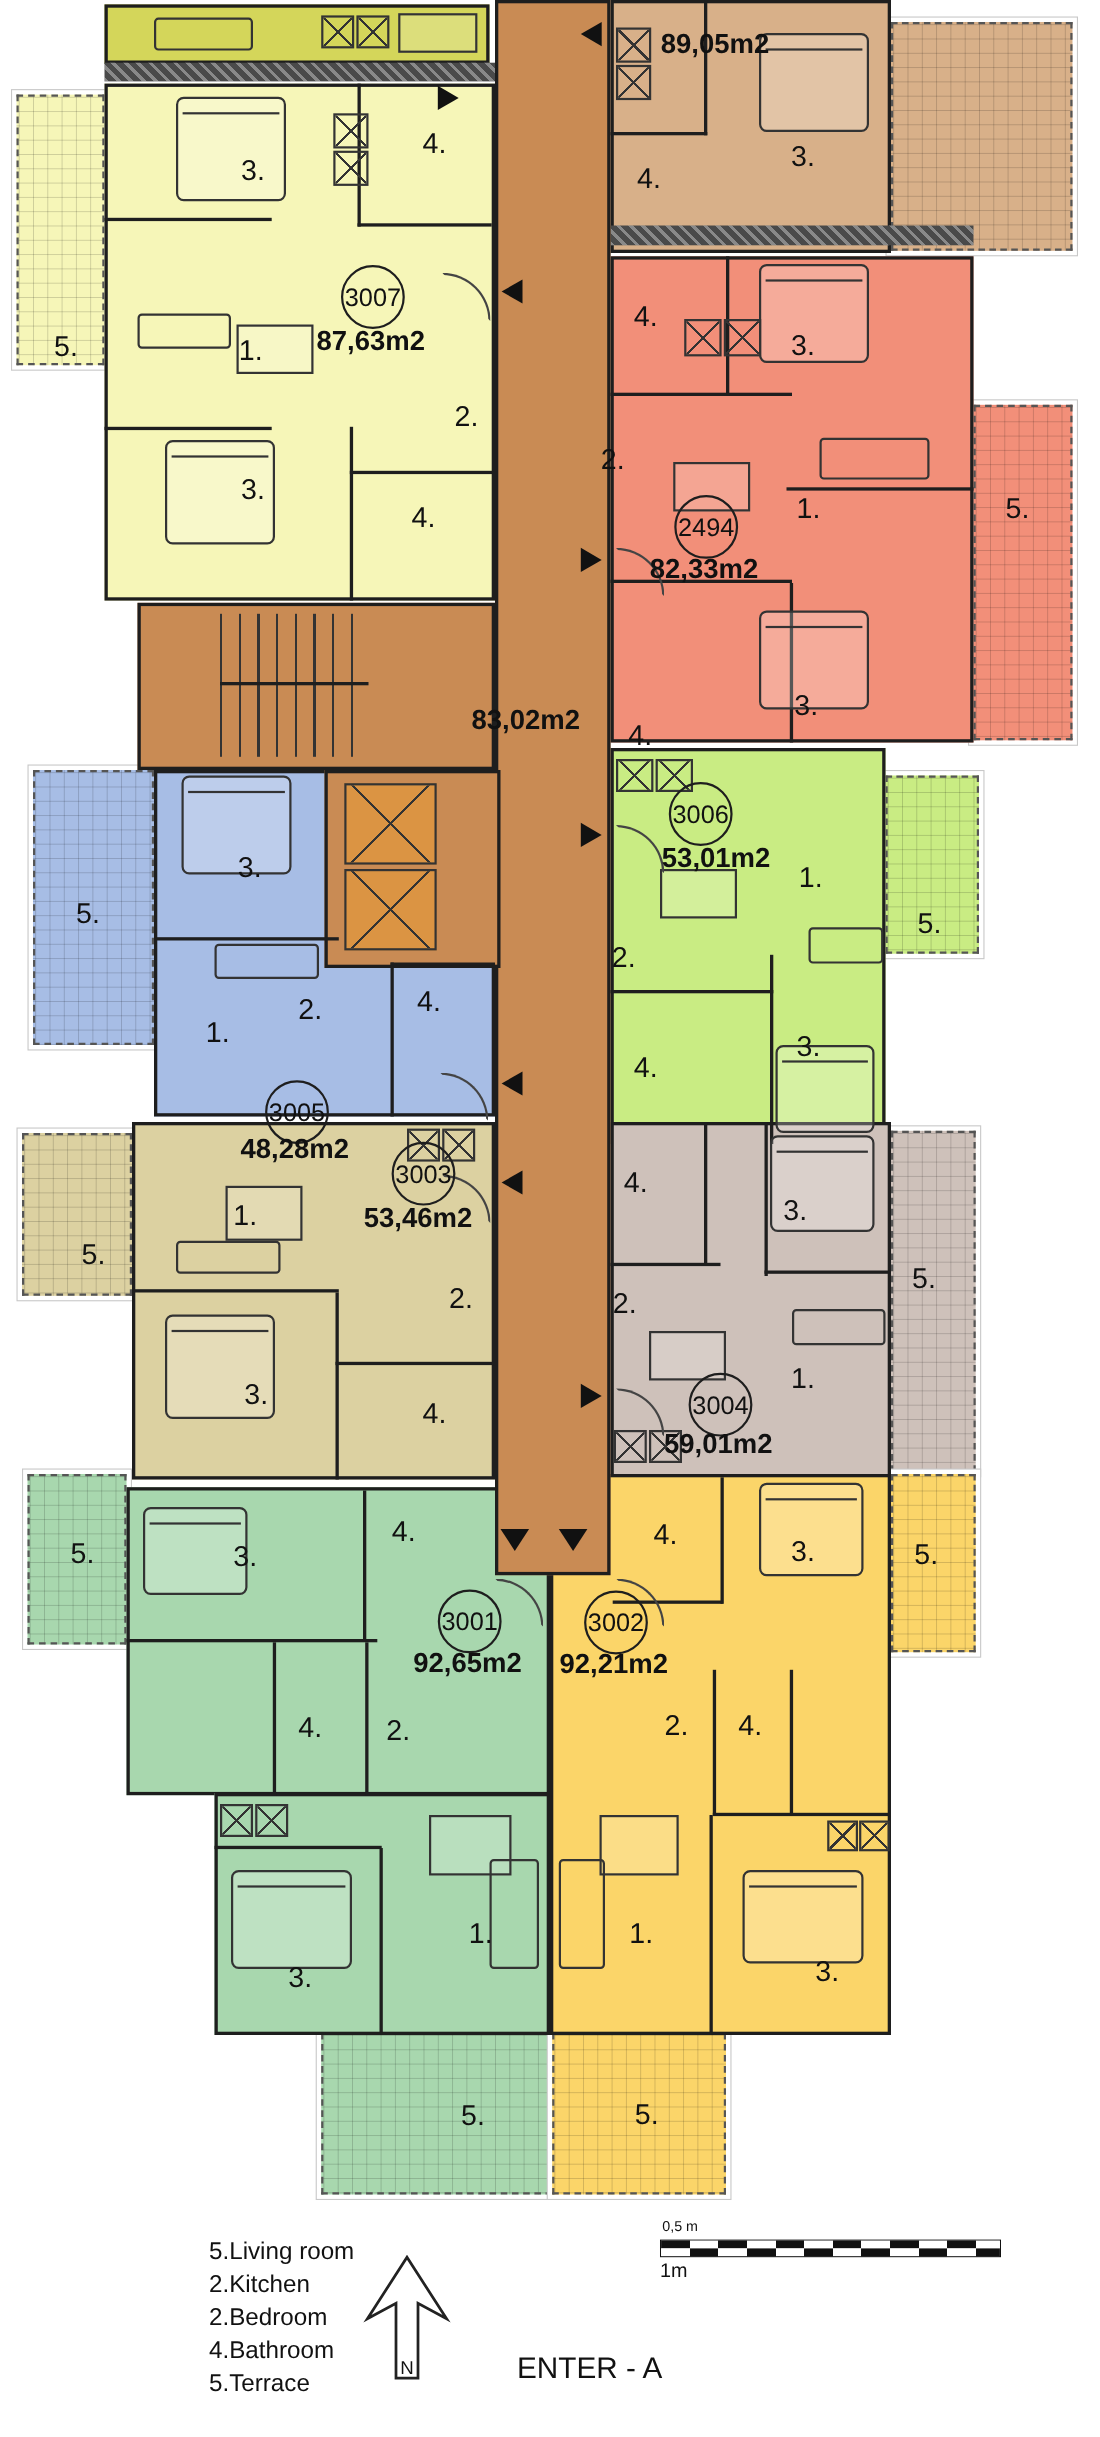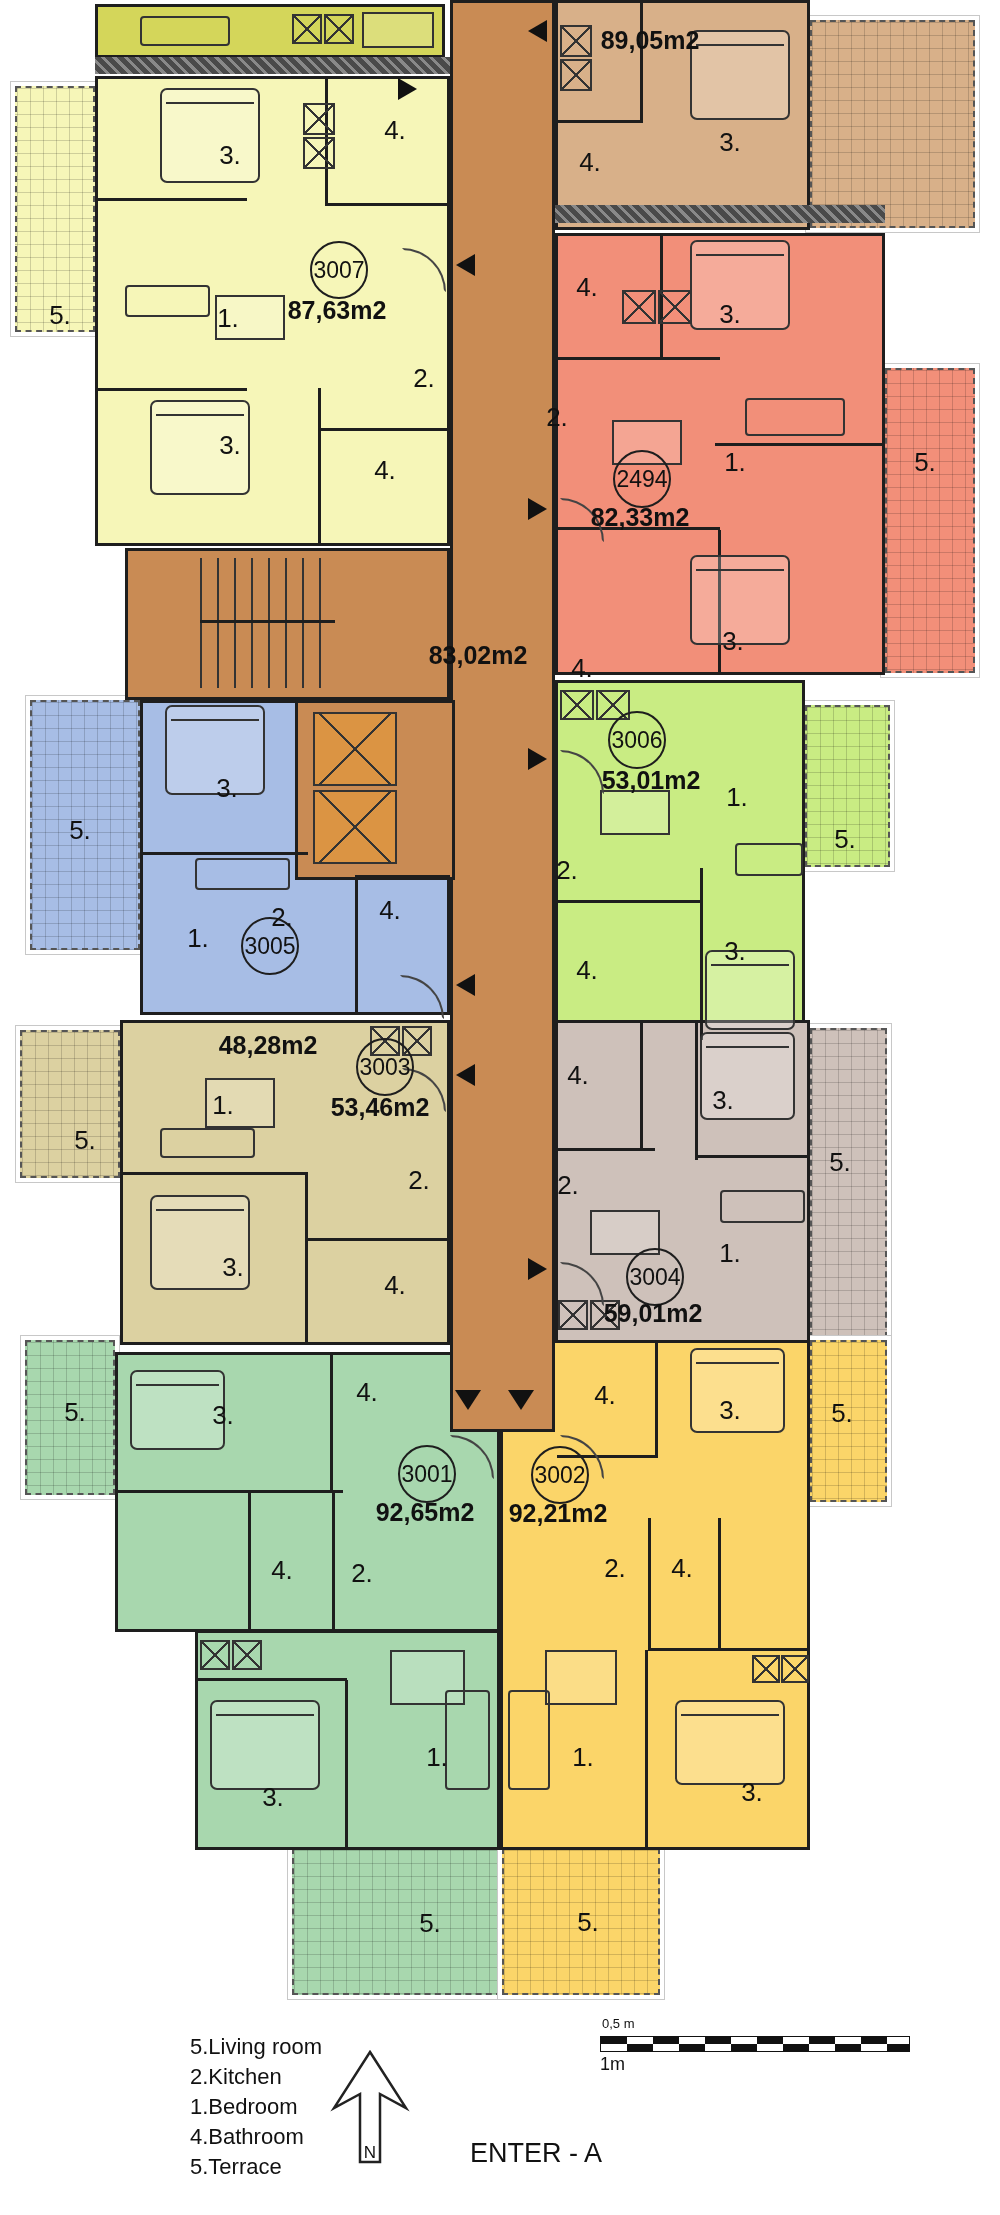--- a/index.html
+++ b/index.html
@@ -193,21 +193,21 @@
   <div class="tri-d" style="left:455px;top:1390px"></div>
   <div class="tri-d" style="left:508px;top:1390px"></div>
 
   <div class="badge" style="left:337px;top:268px">3007</div>
   <div class="area" style="left:337px;top:310px">87,63m2</div>
   <div class="area" style="left:650px;top:40px">89,05m2</div>
   <div class="badge" style="left:640px;top:477px">2494</div>
   <div class="area" style="left:640px;top:517px">82,33m2</div>
   <div class="badge" style="left:635px;top:738px">3006</div>
   <div class="area" style="left:651px;top:780px">53,01m2</div>
-  <div class="badge" style="left:268px;top:944px">3005</div>
+  <div class="badge" style="left:268px;top:1009px">3005</div>
   <div class="area" style="left:268px;top:1045px">48,28m2</div>
   <div class="badge" style="left:383px;top:1065px">3003</div>
   <div class="area" style="left:380px;top:1107px">53,46m2</div>
   <div class="badge" style="left:653px;top:1275px">3004</div>
   <div class="area" style="left:653px;top:1313px">59,01m2</div>
   <div class="badge" style="left:425px;top:1472px">3001</div>
   <div class="area" style="left:425px;top:1512px">92,65m2</div>
   <div class="badge" style="left:558px;top:1473px">3002</div>
   <div class="area" style="left:558px;top:1513px">92,21m2</div>
   <div class="area" style="left:478px;top:655px">83,02m2</div>
@@ -261,21 +261,21 @@
   <div class="lbl" style="left:615px;top:1568px">2.</div>
   <div class="lbl" style="left:682px;top:1568px">4.</div>
   <div class="lbl" style="left:583px;top:1757px">1.</div>
   <div class="lbl" style="left:752px;top:1792px">3.</div>
   <div class="lbl" style="left:842px;top:1413px">5.</div>
   <div class="lbl" style="left:588px;top:1922px">5.</div>
 
   <ul class="legend-list">
     <li>5.Living room</li>
     <li>2.Kitchen</li>
-    <li>1.Bedroom</li>
+    <li>2.Bedroom</li>
     <li>4.Bathroom</li>
     <li>5.Terrace</li>
   </ul>
 
   <svg id="north" width="80" height="115" viewBox="0 0 80 115">
     <path d="M40 2 L76 58 L50 44 L50 112 L30 112 L30 44 L4 58 Z" fill="#fff" stroke="#222" stroke-width="2.5"></path>
     <text x="40" y="108" text-anchor="middle" font-size="17" font-family="Liberation Sans, sans-serif" fill="#111">N</text>
   </svg>
 
   <div id="scale-top">0,5 m</div>

